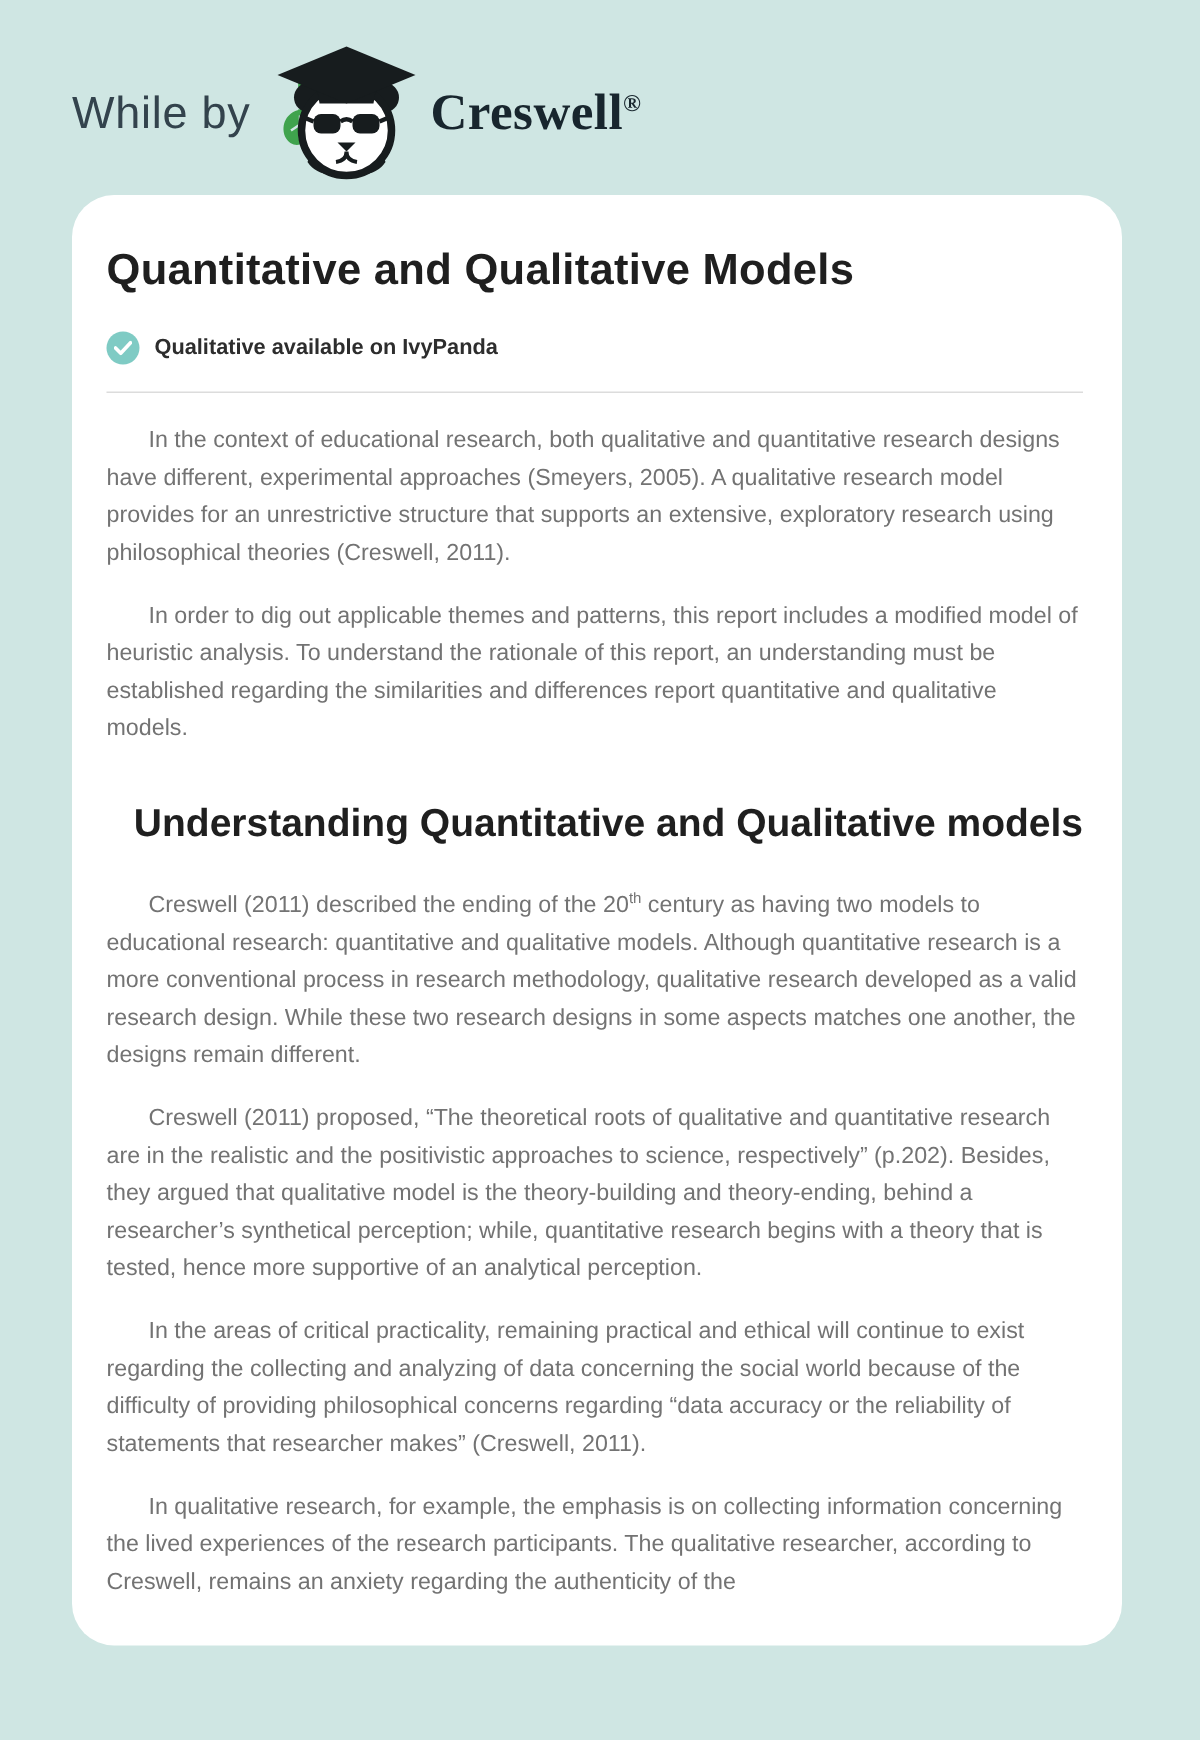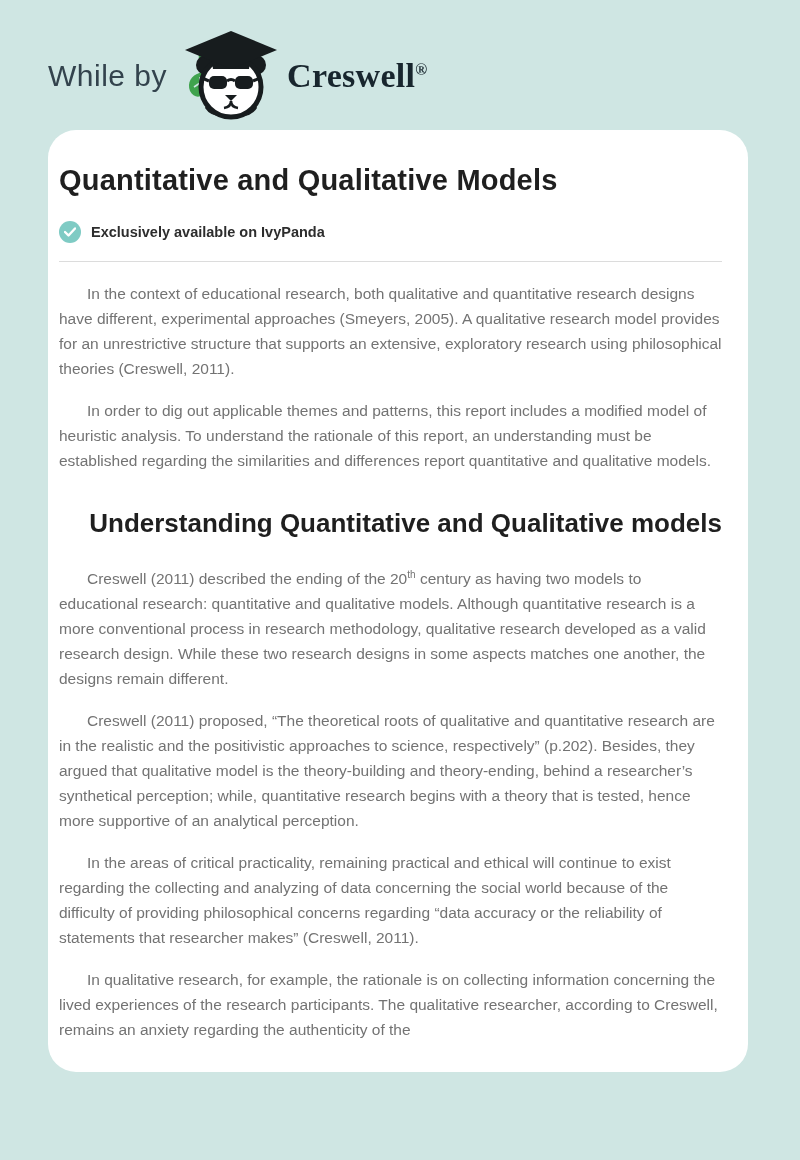--- a/index.html
+++ b/index.html
@@ -36,21 +36,21 @@
   }
   .brand sup {
     font-size: 16px;
     vertical-align: super;
   }
   .card {
     width: 700px;
     margin: 2px 0 32px 48px;
     background: #ffffff;
     border-radius: 28px;
-    padding: 34px 26px 30px 11px;
+    padding: 34px 26px 30px 23px;
   }
   .card h1 {
     font-size: 29px;
     font-weight: 700;
     color: #1f1f1f;
     letter-spacing: 0.2px;
     margin-bottom: 24px;
   }
   .badge-row {
     display: flex;
@@ -137,27 +137,27 @@
 
 <div class="card">
   <h1>Quantitative and Qualitative Models</h1>
 
   <div class="badge-row">
     <span class="badge-circle">
       <svg width="12" height="10" viewBox="0 0 12 10" aria-hidden="true">
         <polyline points="1,5 4.5,8.5 11,1.5" fill="none" stroke="#ffffff" stroke-width="2.4" stroke-linecap="round" stroke-linejoin="round"></polyline>
       </svg>
     </span>
-    <span class="badge-label">Exclusively available on IvyPanda</span>
+    <span class="badge-label">Qualitative available on IvyPanda</span>
   </div>
 
   <hr class="divider">
 
   <div class="article">
     <p>In the context of educational research, both qualitative and quantitative research designs have different, experimental approaches (Smeyers, 2005). A qualitative research model provides for an unrestrictive structure that supports an extensive, exploratory research using philosophical theories (Creswell, 2011).</p>
     <p>In order to dig out applicable themes and patterns, this report includes a modified model of heuristic analysis. To understand the rationale of this report, an understanding must be established regarding the similarities and differences report quantitative and qualitative models.</p>
     <h2>Understanding Quantitative and Qualitative models</h2>
     <p><span>Creswell (2011) described the ending of the 20</span><sup>th</sup><span> century as having two models to educational research: quantitative and qualitative models. Although quantitative research is a more conventional process in research methodology, qualitative research developed as a valid research design. While these two research designs in some aspects matches one another, the designs remain different.</span></p>
     <p>Creswell (2011) proposed, “The theoretical roots of qualitative and quantitative research are in the realistic and the positivistic approaches to science, respectively” (p.202). Besides, they argued that qualitative model is the theory-building and theory-ending, behind a researcher’s synthetical perception; while, quantitative research begins with a theory that is tested, hence more supportive of an analytical perception.</p>
     <p>In the areas of critical practicality, remaining practical and ethical will continue to exist regarding the collecting and analyzing of data concerning the social world because of the difficulty of providing philosophical concerns regarding “data accuracy or the reliability of statements that researcher makes” (Creswell, 2011).</p>
-    <p>In qualitative research, for example, the rationale is on collecting information concerning the lived experiences of the research participants. The qualitative researcher, according to Creswell, remains an anxiety regarding the authenticity of the</p>
+    <p>In qualitative research, for example, the emphasis is on collecting information concerning the lived experiences of the research participants. The qualitative researcher, according to Creswell, remains an anxiety regarding the authenticity of the</p>
   </div>
 </div>
 
 </body></html>

